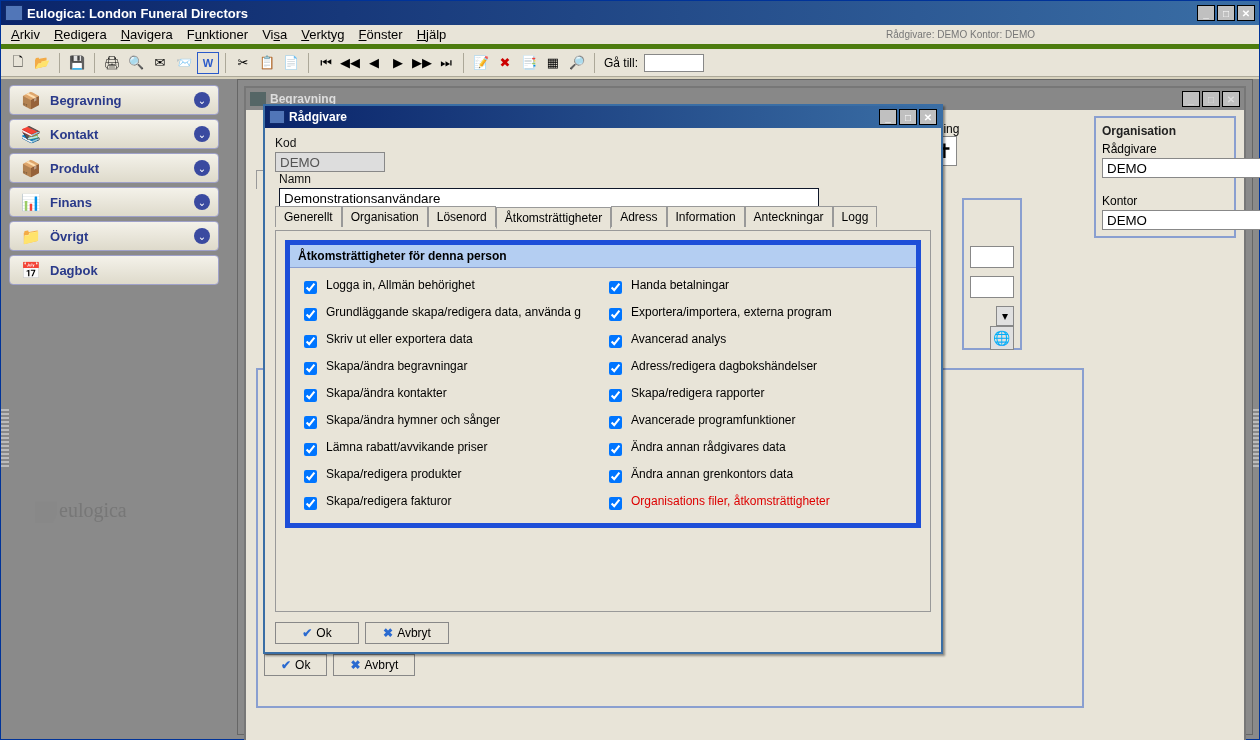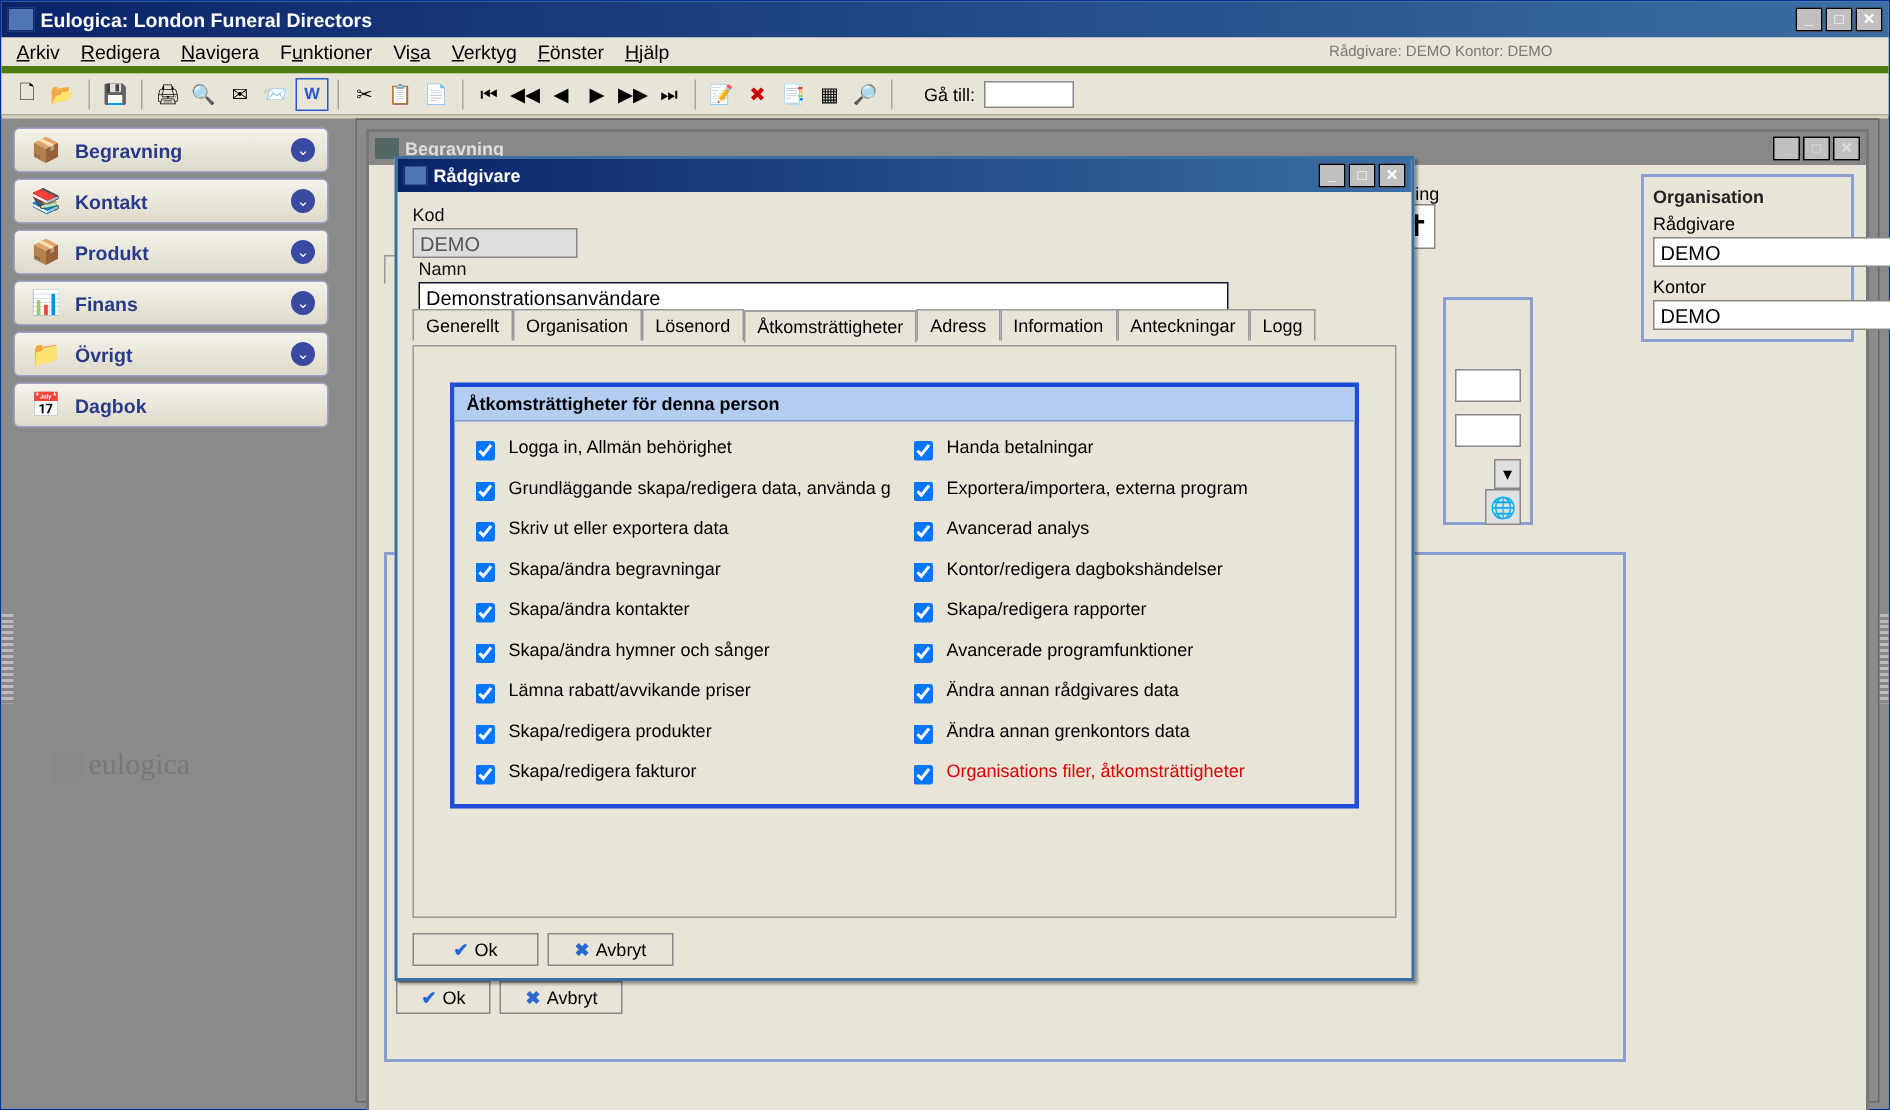--- a/index.html
+++ b/index.html
@@ -10,21 +10,21 @@
   .title-bar .tt { flex:1; font-weight:bold; font-size:13px;}
   .winbtns { display:flex; gap:2px;}
   .winbtn { width:18px; height:16px; background:#c0c0c0; border:1px solid #000; display:flex; align-items:center; justify-content:center; font-size:10px; font-family:Arial; font-weight:bold; cursor:pointer;}
   .menubar { height:24px; background:#e8e4d8; border-bottom:5px solid #4d7c0f; display:flex; align-items:center; padding:0 10px; gap:14px; font-size:13px;}
   .menubar span u { text-decoration:underline; }
   .menubar .spacer{flex:1}
   .menubar .meta{ font-size:10px; color:#777;}
   .toolbar { height:28px; background:#e8e4d8; border-bottom:1px solid #aca899; display:flex; align-items:center; padding:0 6px; gap:2px;}
   .tbtn { width:22px; height:22px; display:flex; align-items:center; justify-content:center; font-size:13px; cursor:pointer;}
   .tsep { width:1px; height:20px; background:#aca899; margin:0 4px;}
-  .goto-label{font-size:12px; margin-left:15px;}
+  .goto-label{font-size:12px; margin-left:3px;}
   .goto-input{ width:60px; height:18px; border:1px solid #888; background:#fff; margin-left:4px;}
   .body { position:absolute; left:0; right:0; top:78px; bottom:0; background:#8a8a8a; }
   .resize-grip{ position:absolute; right:0; top:50%; width:8px; height:60px; background:repeating-linear-gradient(180deg,#bbb,#bbb 2px,#888 2px,#888 4px);}
   .resize-grip.l{left:0;right:auto;}
   
   .sidenav { position:absolute; left:8px; top:6px; width:210px;}
   .navrow { height:30px; background:linear-gradient(#f4f2ea,#dedacb); border:1px solid #9fa1c9; border-radius:4px; display:flex; align-items:center; padding:0 8px; margin-bottom:4px; cursor:pointer;}
   .navrow .nicon{ width:26px; height:22px; margin-right:6px; display:flex;align-items:center;justify-content:center; font-size:16px;}
   .navrow .nlabel{ flex:1; font-weight:bold; color:#2a3a8a; font-size:13px;}
   .navrow .chev{ width:16px;height:16px;border-radius:50%;background:#3a4aa0;color:#fff;display:flex;align-items:center;justify-content:center;font-size:10px;}
@@ -61,21 +61,21 @@
   .dlg .dtb .ti{width:16px;height:14px;background:#5176b8;margin-right:4px;border:1px solid #102a6a;}
   .dlg .dtb .tt{flex:1;}
   .dlg .kod-row{position:absolute;left:10px;top:30px;right:10px;height:46px;}
   .dlg .lbl{font-size:12px;color:#111;margin-bottom:2px;}
   .dlg .kod-in{width:110px;height:20px;border:1px solid #888;background:#ddd;padding:0 4px;color:#555;}
   .dlg .namn-in{width:540px;height:20px;border:1px solid #0f172a;background:#fff;padding:0 4px;}
   .dlg .tabs{position:absolute;left:10px;top:100px;right:10px;font-size:12px;}
   .dlg .tabs .t{display:inline-block;border:1px solid #999;border-bottom:none;background:#e8e4d8;padding:3px 8px;cursor:pointer;}
   .dlg .tabs .t.active{background:#e8e4d8;position:relative;top:1px;font-weight:normal;border-bottom:1px solid #e8e4d8;}
   .dlg .tabbody{position:absolute;left:10px;top:124px;right:10px;bottom:40px;border:1px solid #999;background:#e8e4d8;}
-  .dlg .grp{margin:24px;border:3px solid #1d4ed8;}
+  .dlg .grp{margin:9px;border:5px solid #1d4ed8;}
   .dlg .grp .gh{background:#b4cef2;padding:4px 8px;font-weight:bold;border-bottom:1px solid #8a9fd0;}
   .dlg .cols{display:flex;padding:6px 8px;}
   .dlg .col{flex:1;}
   .dlg .chkrow{display:flex;align-items:flex-start;gap:6px;padding:4px 2px;font-size:12px;}
   .dlg .chkrow input{width:13px;height:13px;}
   .dlg .chkrow.red label{color:#d00;}
   .dlg .dbtns{position:absolute;left:10px;bottom:8px;display:flex;gap:6px;}
 </style>
 </head>
 <body>
@@ -198,21 +198,21 @@
         </div>
 
         <div class="right-panels">
           <div class="pnl">
             <div class="hdr">Organisation</div>
             <div>Rådgivare</div>
             <div class="demo-box">
               <input value="DEMO" style="">
 
             </div>
-            <div style="margin-top:6px;">Kontor</div>
+            <div style="margin-top:16px;">Kontor</div>
             <div class="demo-box">
               <input value="DEMO" style="">
 
             </div>
           </div>
         </div>
 
         <div style="position:absolute;left:716px;top:110px;width:60px;">
           <div style="border:2px solid #8a9fd0;height:152px;background:#e8e4d8;padding:6px;">
             <div class="bgf" style="margin-top:40px;"></div>
@@ -315,21 +315,21 @@
                 <div class="chkrow">
                     <input type="checkbox" checked="" style="">
                     <label>Exportera/importera, externa program</label>
                   </div>
                 <div class="chkrow">
                     <input type="checkbox" checked="" style="">
                     <label>Avancerad analys</label>
                   </div>
                 <div class="chkrow">
                     <input type="checkbox" checked="" style="">
-                    <label>Kontor/redigera dagbokshändelser</label>
+                    <label>Adress/redigera dagbokshändelser</label>
                   </div>
                 <div class="chkrow">
                     <input type="checkbox" checked="" style="">
                     <label>Skapa/redigera rapporter</label>
                   </div>
                 <div class="chkrow">
                     <input type="checkbox" checked="" style="">
                     <label>Avancerade programfunktioner</label>
                   </div>
                 <div class="chkrow">

